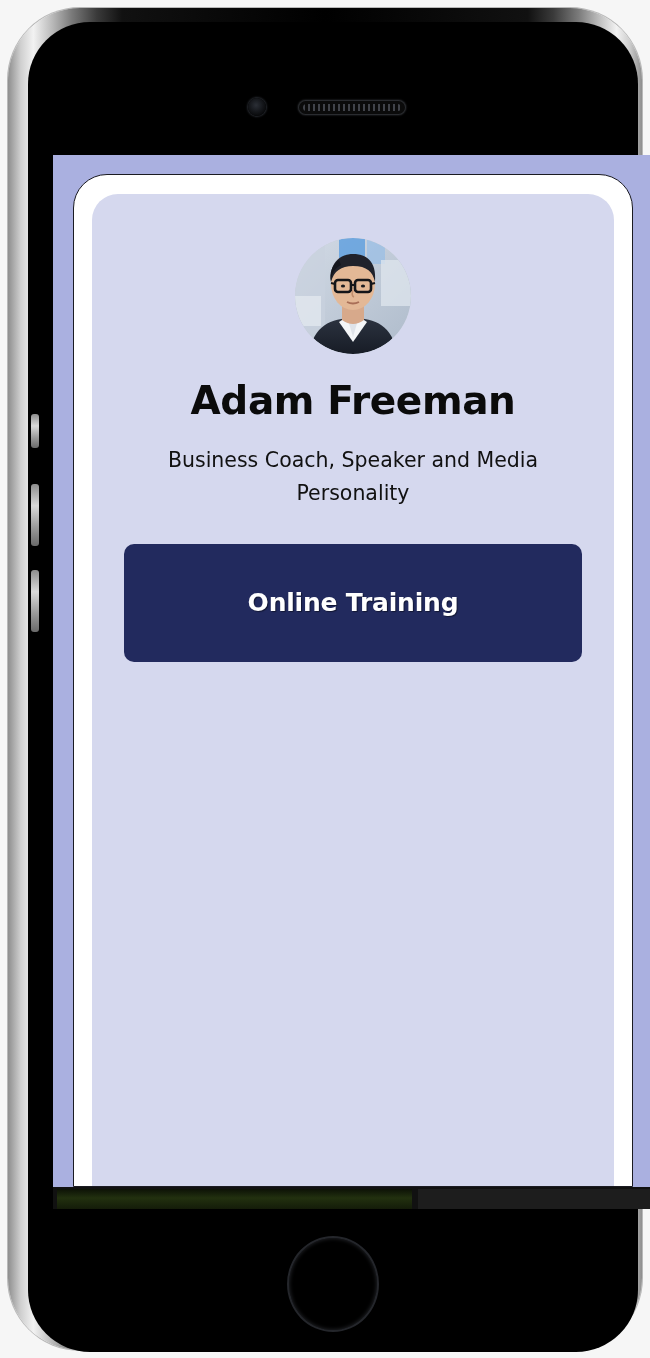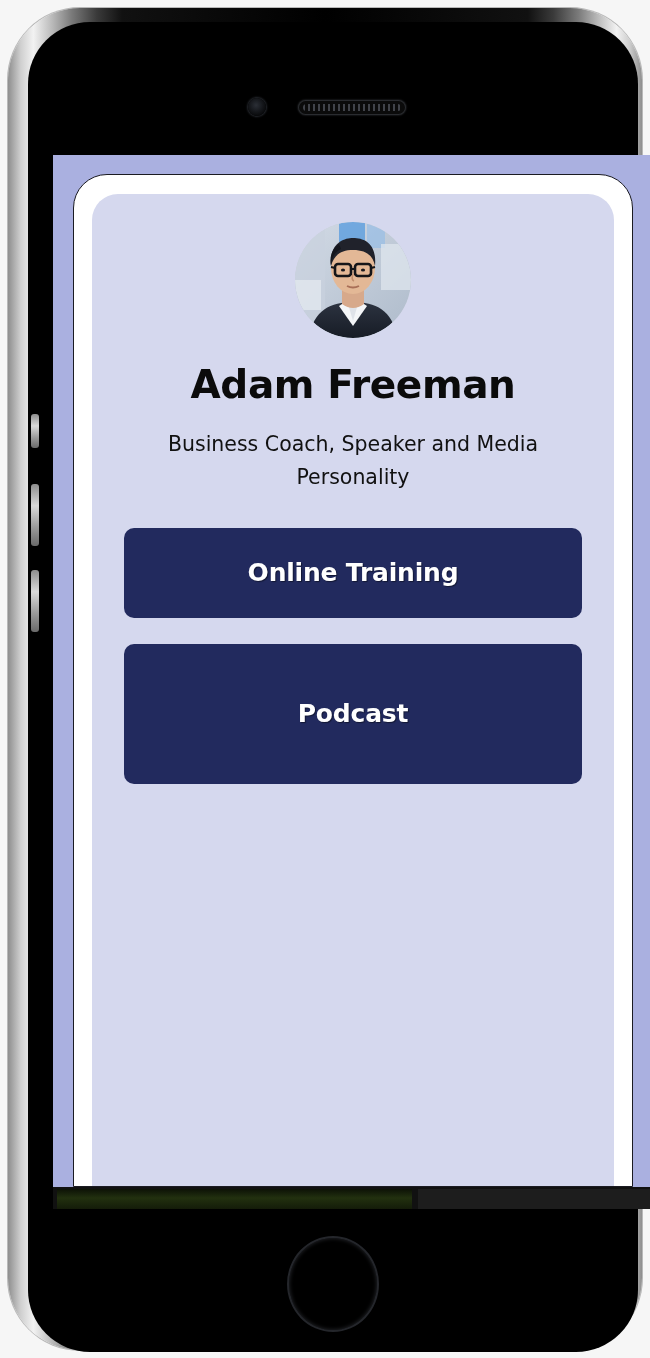--- a/index.html
+++ b/index.html
@@ -72,21 +72,21 @@
     border-radius:34px 34px 0 0;
     overflow:hidden;
   }
   .inner-panel{
     position:absolute; left:18px; top:19px; right:18px; bottom:0;
     background:#d5d8ee; border-radius:26px 26px 0 0;
     overflow:hidden;
   }
 
   
-  .content{ padding:28px 32px 0; text-align:center; }
+  .content{ padding:44px 32px 0; text-align:center; }
 
   .avatar{
     width:116px; height:116px; margin:0 auto; border-radius:50%;
     overflow:hidden; position:relative;
     background:#c7ced8;
   }
   .avatar svg{ display:block; width:116px; height:116px; }
 
   .profile-name{
     margin-top:26px;
@@ -94,21 +94,21 @@
     letter-spacing:-.4px; line-height:1.08;
   }
   .profile-tagline{
     margin-top:22px;
     font-size:20.5px; color:#111; line-height:1.6; font-weight:400;
   }
 
   .link-button{
     display:flex; align-items:center; justify-content:center;
     background:#222a5e; color:#fff;
-    border:none; width:100%; height:90px;
+    border:none; width:100%; height:118px;
     border-radius:10px;
     font-size:25px; font-weight:bold; letter-spacing:-.2px;
     text-shadow:1px 1px 1px rgba(0,0,0,.45);
     cursor:pointer;
     font-family:"DejaVu Sans","Liberation Sans",sans-serif;
   }
   .btn-online-wrap{ margin-top:34px; }
   .btn-podcast-wrap{ margin-top:26px; }
   .btn-podcast{ height:140px; }
 
@@ -210,23 +210,20 @@
 
               <div class="profile-name">Adam Freeman</div>
 
               <div class="profile-tagline">Business Coach, Speaker and Media Personality</div>
 
               <div class="btn-online-wrap">
                 <button class="link-button">Online Training</button>
               </div>
 
 
-              <div class="btn-podcast-wrap">
-                <button class="link-button btn-podcast">Podcast</button>
-              </div>
 
             </div>
           </div>
         </div>
       </div>
 
       <div class="bleed">
         <div class="grass"></div>
         <div class="dark"></div>
       </div>

